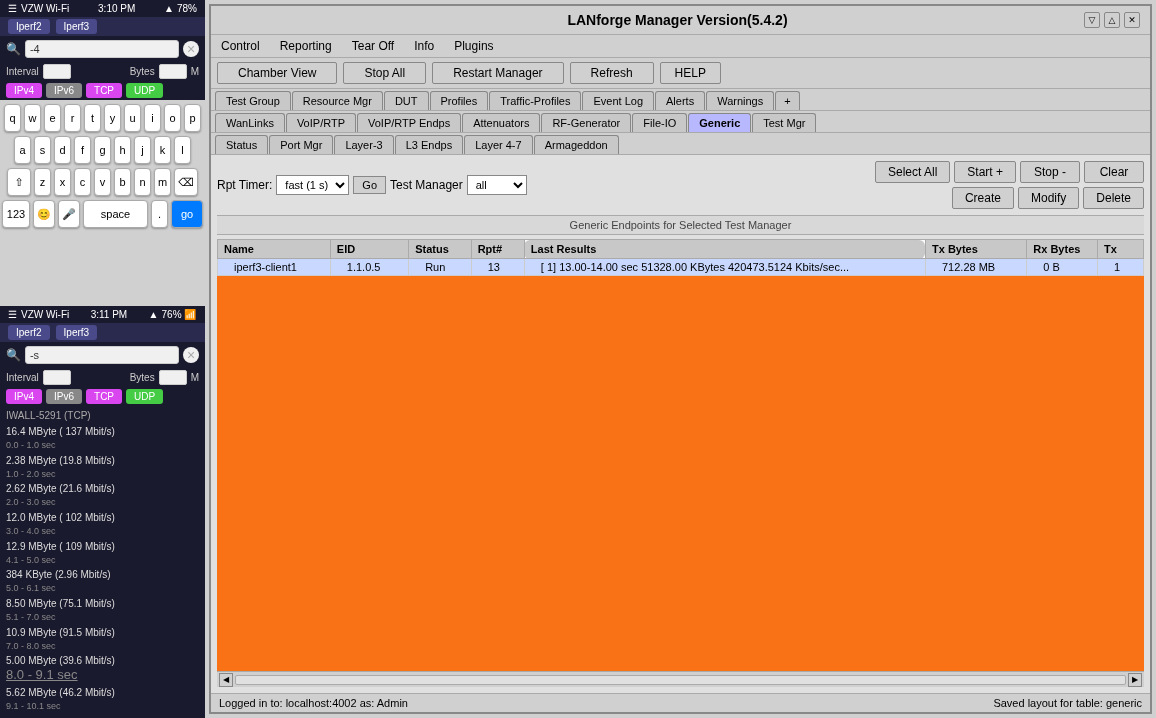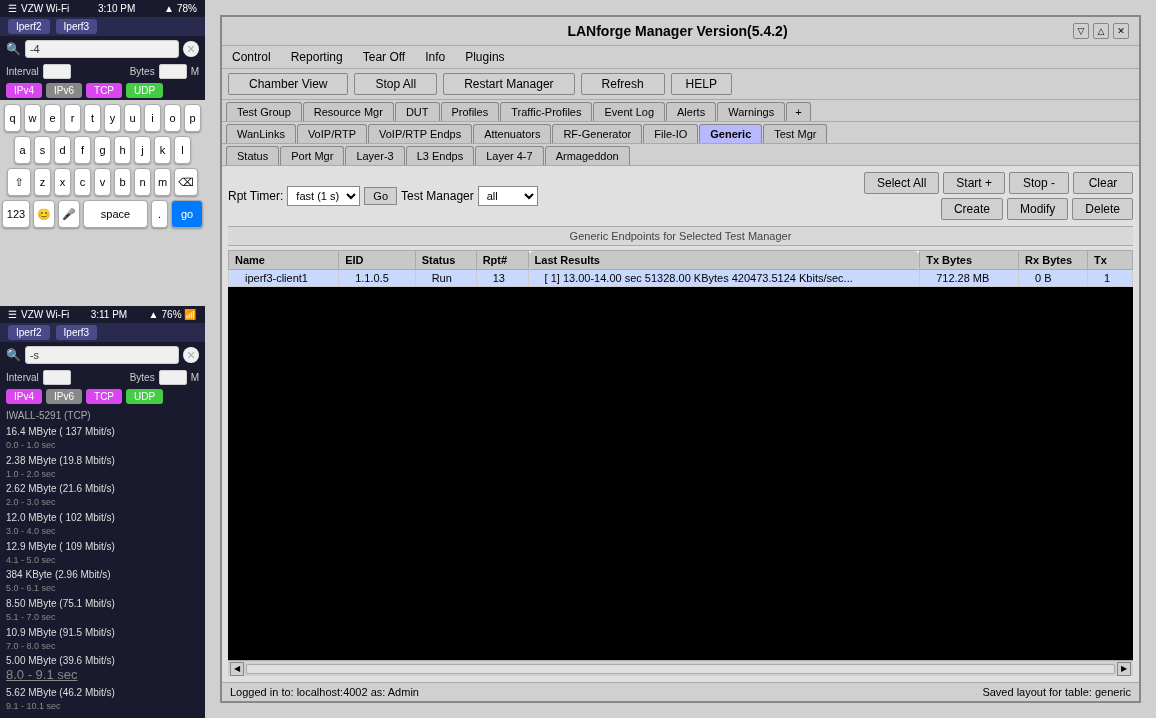--- a/index.html
+++ b/index.html
@@ -223,21 +223,21 @@
       line-height: 1.3;
     }
 
     
     .lanforge-window {
       flex: 1;
       background: #e8e8e8;
       display: flex;
       flex-direction: column;
       border: 2px solid #888;
-      margin: 15px;
+      margin: 4px;
     }
 
     .window-titlebar {
       background: #d0d0d0;
       padding: 6px 10px;
       display: flex;
       align-items: center;
       justify-content: space-between;
       border-bottom: 1px solid #aaa;
     }
@@ -705,21 +705,21 @@
         <div class="action-row">
           <button class="action-btn">Create</button>
           <button class="action-btn">Modify</button>
           <button class="action-btn">Delete</button>
         </div>
       </div>
     </div>
 
     <div class="endpoints-header">Generic Endpoints for Selected Test Manager</div>
 
-    <div style="flex:1; overflow:auto; background: #000000;">
+    <div style="flex:1; overflow:auto; background: #f97316;">
       <table class="data-table">
         <thead>
           <tr>
             <th>Name</th>
             <th>EID</th>
             <th>Status</th>
             <th>Rpt#</th>
             <th style="min-width:250px;border-radius:6px;">Last Results</th>
             <th>Tx Bytes</th>
             <th>Rx Bytes</th>

